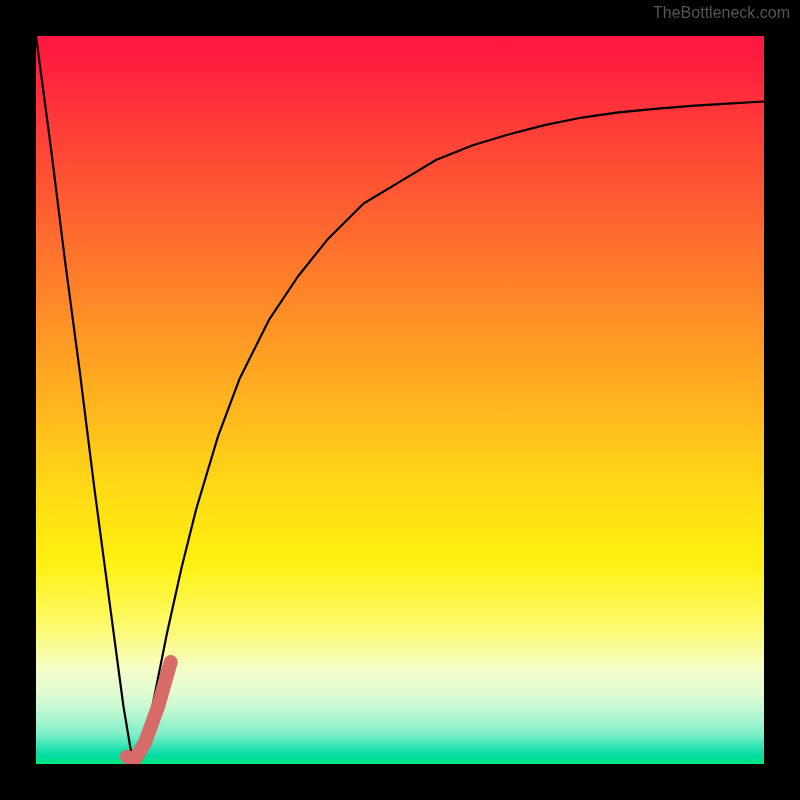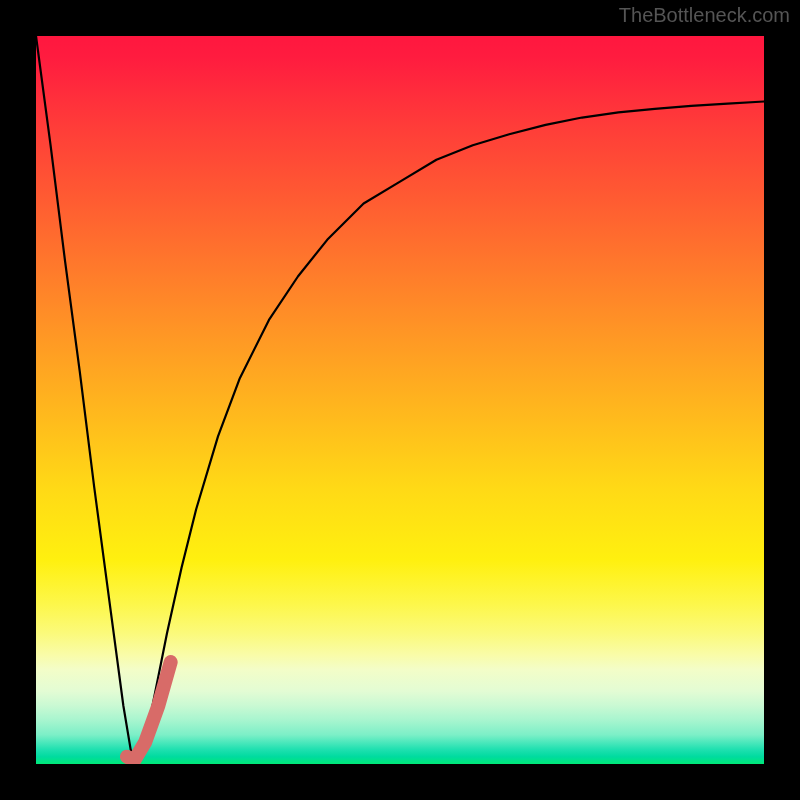--- a/index.html
+++ b/index.html
@@ -17,21 +17,21 @@
       width: 800px;
       height: 800px;
       background: #000;
       position: relative;
     }
     .watermark {
       position: absolute;
       top: 4px;
       right: 10px;
       color: #555;
-      font-size: 20px;
+      font-size: 16px;
       font-weight: normal;
       z-index: 10;
     }
     .plot-area {
       position: absolute;
       left: 36px;
       top: 36px;
       width: 728px;
       height: 728px;
       overflow: hidden;

